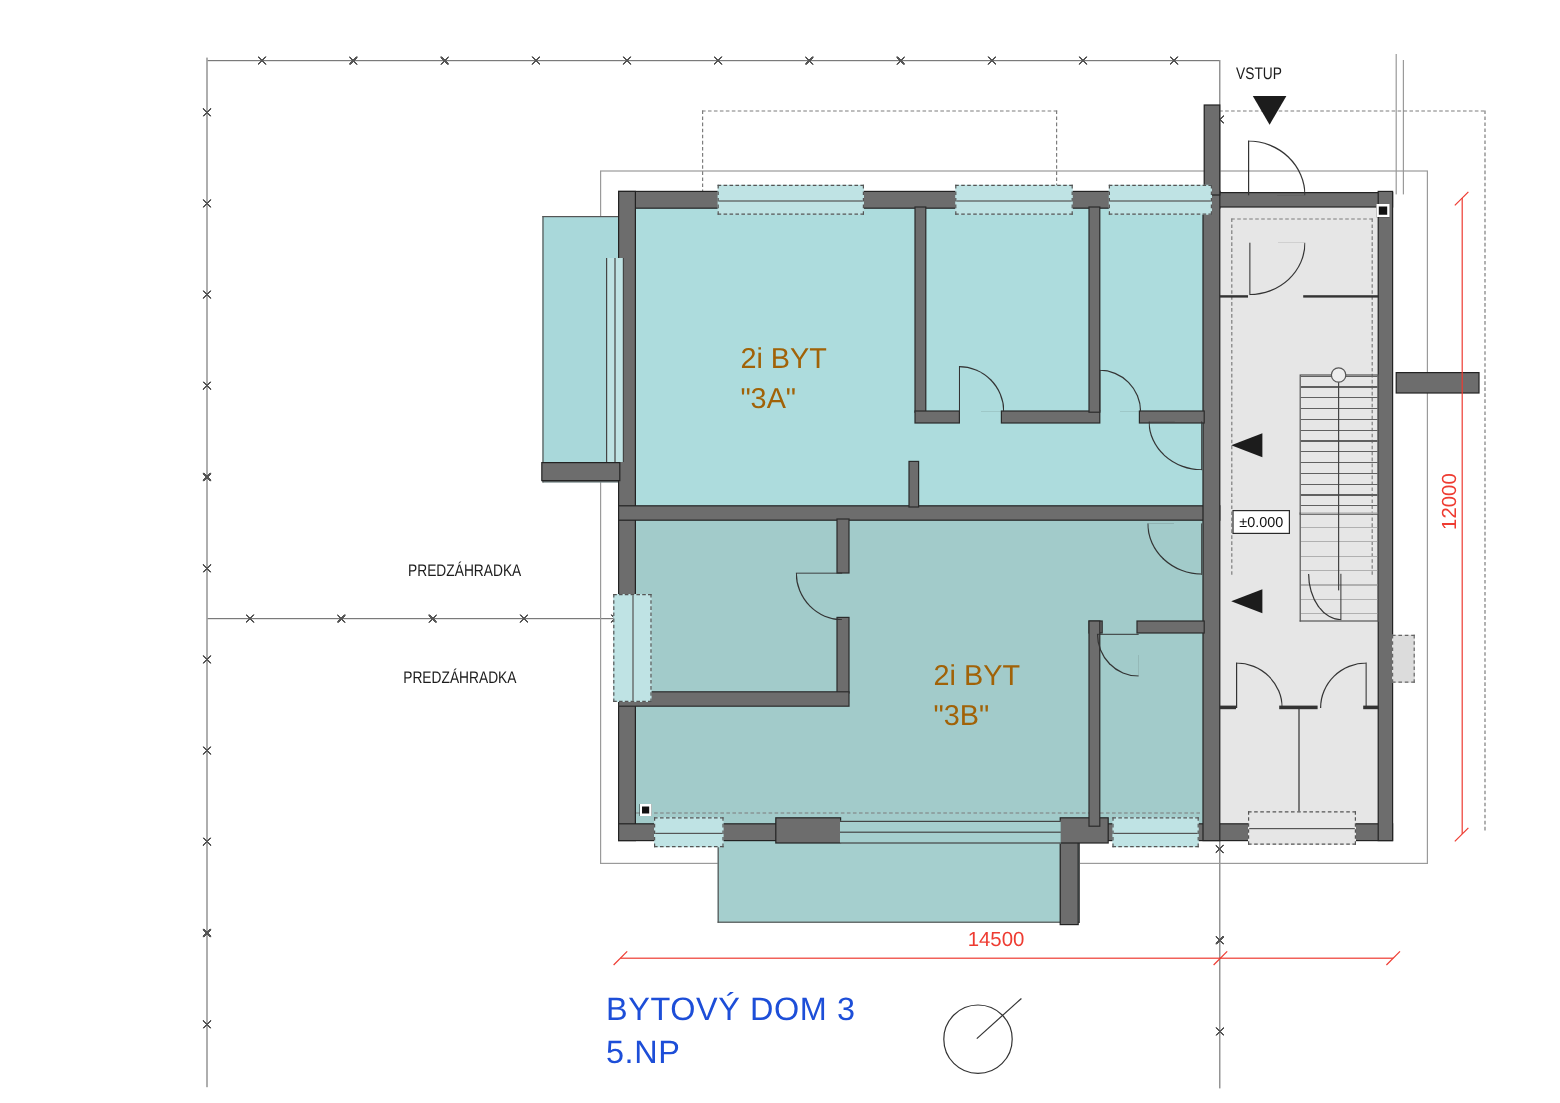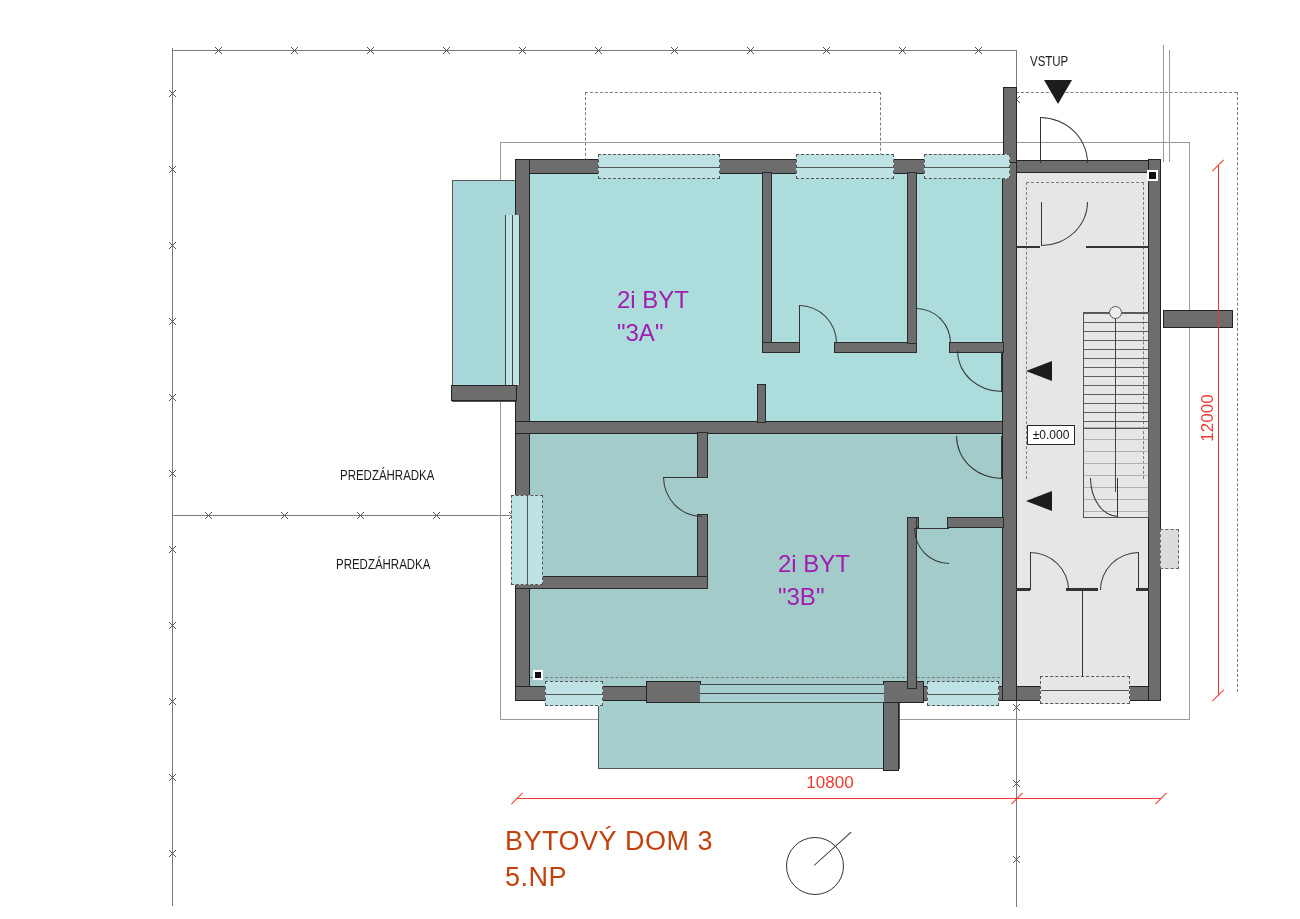--- a/index.html
+++ b/index.html
@@ -42,23 +42,23 @@
      background:repeating-linear-gradient(to bottom,#b0b0b0 0,#b0b0b0 1px,transparent 1px,transparent 12px);}
   .stair-rail{position:absolute;background:#444;}
   .circle-sm{position:absolute;border:1px solid #555;border-radius:50%;background:#eee;}
   .corner-marker{position:absolute;background:#111;box-shadow:inset 0 0 0 2px #fff;}
   .tri-left{position:absolute;width:0;height:0;border-top:10px solid transparent;border-bottom:10px solid transparent;border-right:26px solid #1c1c1c;}
   .tri-down{position:absolute;width:0;height:0;border-left:14px solid transparent;border-right:14px solid transparent;border-top:24px solid #1c1c1c;}
   .hatchbox{position:absolute;background:#dcdcdc;border:1px dashed #666;}
   
   .lbl{position:absolute;color:#1c1c1c;white-space:nowrap;}
   .cond{transform:scaleX(.82);transform-origin:left top;}
-  .apt-lbl{font-size:24px;line-height:33px;color:#a21caf;}
+  .apt-lbl{font-size:24px;line-height:33px;color:#a16207;}
   .level-box{position:absolute;background:#fff;border:1px solid #2a2a2a;font-size:12px;display:flex;align-items:center;justify-content:center;color:#111;}
-  .title{position:absolute;font-size:27px;color:#c2410c;letter-spacing:.5px;}
+  .title{position:absolute;font-size:27px;color:#1d4ed8;letter-spacing:.5px;}
   
   .dim{position:absolute;background:var(--dimension-red,#ee3b31);}
   .dim-h{height:1px;}
   .dim-v{width:1px;}
   .dtick{position:absolute;width:16px;height:1px;background:var(--dimension-red,#ee3b31);transform:rotate(-45deg);}
   .dim-lbl{position:absolute;color:var(--dimension-red,#ee3b31);font-size:17px;text-align:center;}
   .north-circle{position:absolute;border:1px solid #333;border-radius:50%;background:#fff;}
   .north-needle{position:absolute;height:1px;background:#333;transform-origin:left center;}
 </style>
 </head>
@@ -229,21 +229,21 @@
   </div>
   <div class="lbl apt-lbl" style="left:778px;top:547px;">
     <div>2i BYT</div>
     <div>"3B"</div>
   </div>
 
   <div class="dim dim-h" style="left:517px;top:798px;width:644px;"></div>
   <div class="dtick" style="left:509px;top:798px;"></div>
   <div class="dtick" style="left:1009px;top:798px;"></div>
   <div class="dtick" style="left:1153px;top:798px;"></div>
-  <div class="dim-lbl" style="left:790px;top:773px;width:80px;">10800</div>
+  <div class="dim-lbl" style="left:790px;top:773px;width:80px;">14500</div>
   <div class="dim dim-v" style="left:1218px;top:165px;height:530px;"></div>
   <div class="dtick" style="left:1210px;top:165px;"></div>
   <div class="dtick" style="left:1210px;top:695px;"></div>
   <div class="dim-lbl" style="left:1178px;top:408px;width:60px;transform:rotate(-90deg);">12000</div>
 
   <div class="title" style="left:505px;top:826px;">BYTOVÝ DOM 3</div>
   <div class="title" style="left:505px;top:862px;">5.NP</div>
   <div class="north-circle" style="left:786px;top:837px;width:56px;height:56px;"></div>
   <div class="north-needle" style="left:814px;top:865px;width:50px;transform:rotate(-42deg);"></div>
 

